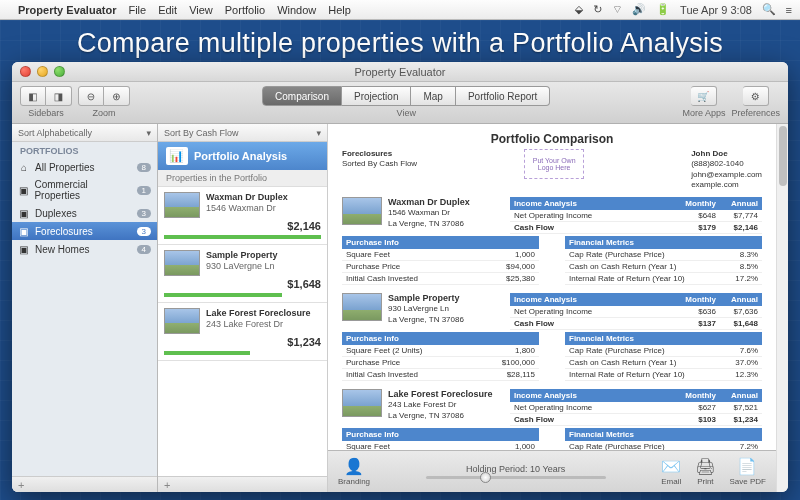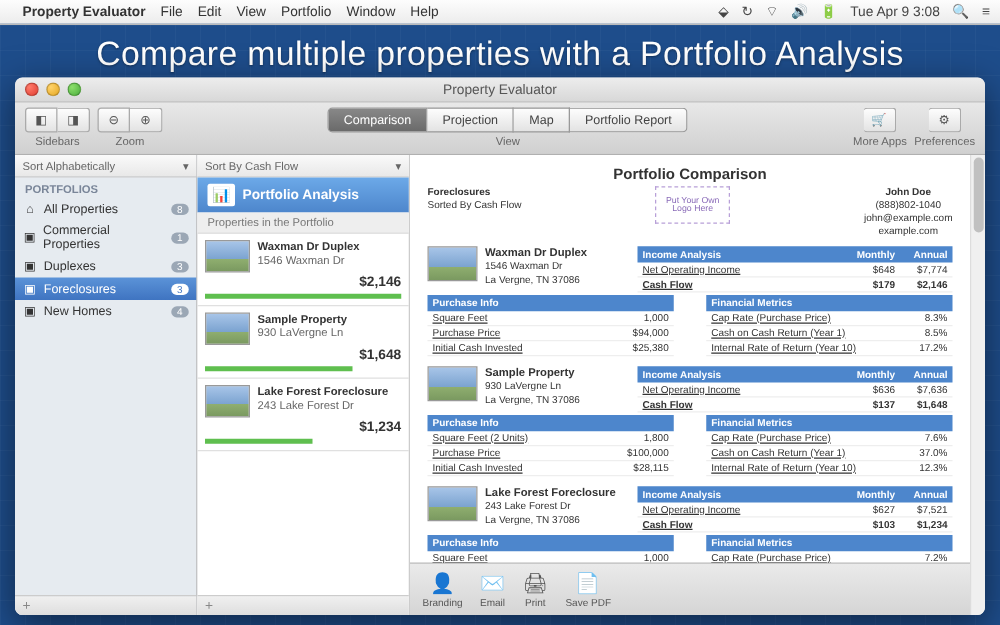--- a/index.html
+++ b/index.html
@@ -52,33 +52,33 @@
 .pinfo { flex: 1; font-size: 9px; line-height: 1.2; }
 .pname { font-weight: bold; color: #333; }
 .paddr { color: #666; }
 .pval { text-align: right; font-weight: bold; font-size: 11px; color: #333; padding-top: 2px; }
 .pbar { height: 4px; background: #5fbf4f; margin-top: 3px; }
 .content { flex: 1; background: #fff; position: relative; overflow: hidden; display: flex; flex-direction: column; }
 .doc { flex: 1; overflow-y: auto; padding: 8px 14px; font-size: 9px; color: #333; }
 .doctitle { text-align: center; font-weight: bold; font-size: 12px; margin-bottom: 3px; }
 .dochdr { display: flex; justify-content: space-between; align-items: flex-start; margin-bottom: 6px; }
 .dlogo { width: 60px; height: 30px; border: 1px dashed #b8a0d8; display: flex; align-items: center; justify-content: center; font-size: 7px; color: #8a6bb8; text-align: center; }
-.dright { text-align: center; font-size: 8px; line-height: 1.3; }
+.dright { text-align: left; font-size: 8px; line-height: 1.3; }
 .prop { margin-bottom: 8px; }
 .prow1 { display: flex; gap: 8px; }
 .pleft { display: flex; gap: 6px; flex: 0 0 160px; }
 .pthumb { width: 40px; height: 28px; background: linear-gradient(#a8c5e8,#7ba3d0 60%,#8fae6f 60%,#7a9960); border: 1px solid #999; }
 .ptxt { font-size: 8px; line-height: 1.3; }
 .ptxt b { font-size: 9px; }
 .ptbl { flex: 1; }
 .thdr { background: #4d86cc; color: #fff; font-size: 8px; font-weight: bold; display: flex; padding: 2px 4px; }
 .thdr .c1 { flex: 1; }
 .thdr .c2, .thdr .c3 { width: 42px; text-align: right; }
 .trow { display: flex; font-size: 8px; padding: 1px 4px; border-bottom: 1px solid #eee; }
-.trow .c1 { flex: 1; text-decoration: underline; }
+.trow .c1 { flex: 1; }
 .trow .c2, .trow .c3 { width: 42px; text-align: right; }
 .trow.bold { font-weight: bold; }
 .prow2 { display: flex; gap: 26px; margin-top: 2px; }
 .half { flex: 1; }
 .footer { height: 42px; background: linear-gradient(#eaeaea,#d5d5d5); border-top: 1px solid #b8b8b8; display: flex; align-items: center; padding: 0 10px; gap: 14px; font-size: 8px; color: #555; }
 .ficon { display: flex; flex-direction: column; align-items: center; gap: 1px; }
 .ficon .emo { font-size: 16px; }
 .slider { flex: 1; display: flex; flex-direction: column; align-items: center; }
 .slider .lbl { font-size: 9px; margin-bottom: 2px; }
 .track { width: 180px; height: 3px; background: #bbb; border-radius: 2px; position: relative; }
@@ -436,20 +436,26 @@
                 </div>
               </div>
             </div>
           </div>
       </div>
       <div class="footer">
         <div class="ficon">
           <span class="emo">👤</span>
           <span>Branding</span>
         </div>
+        <div class="slider">
+          <div class="lbl">Holding Period: 10 Years</div>
+          <div class="track">
+              <div class="knob"></div>
+            </div>
+        </div>
         <div class="ficon">
           <span class="emo">✉️</span>
           <span>Email</span>
         </div>
         <div class="ficon">
           <span class="emo">🖨</span>
           <span>Print</span>
         </div>
         <div class="ficon">
           <span class="emo">📄</span>

